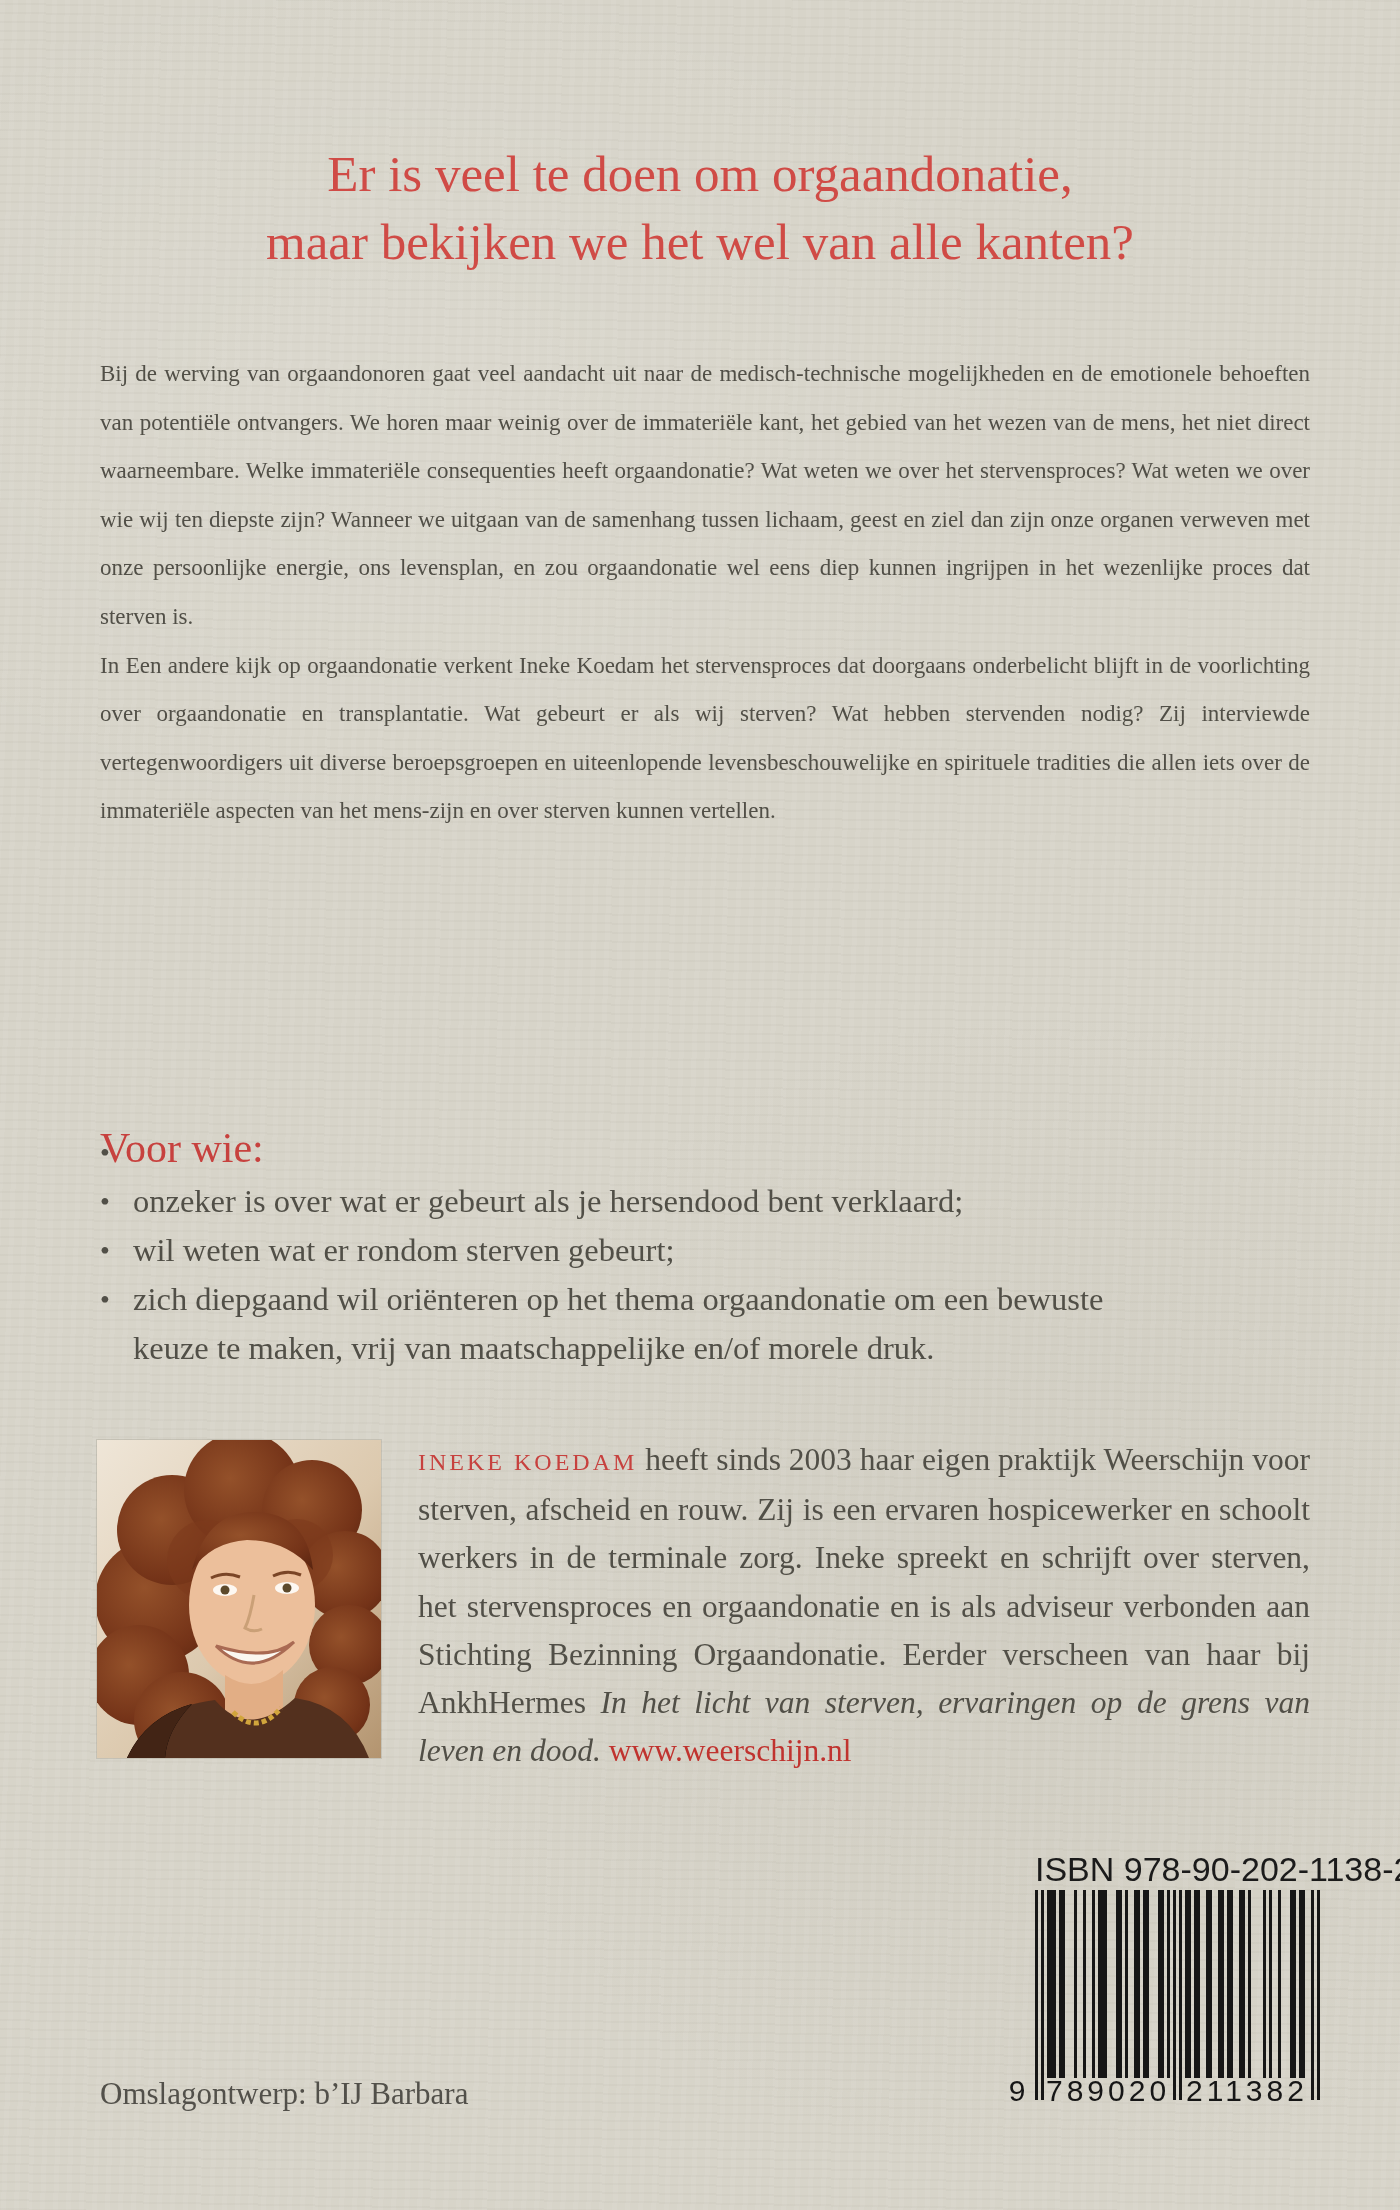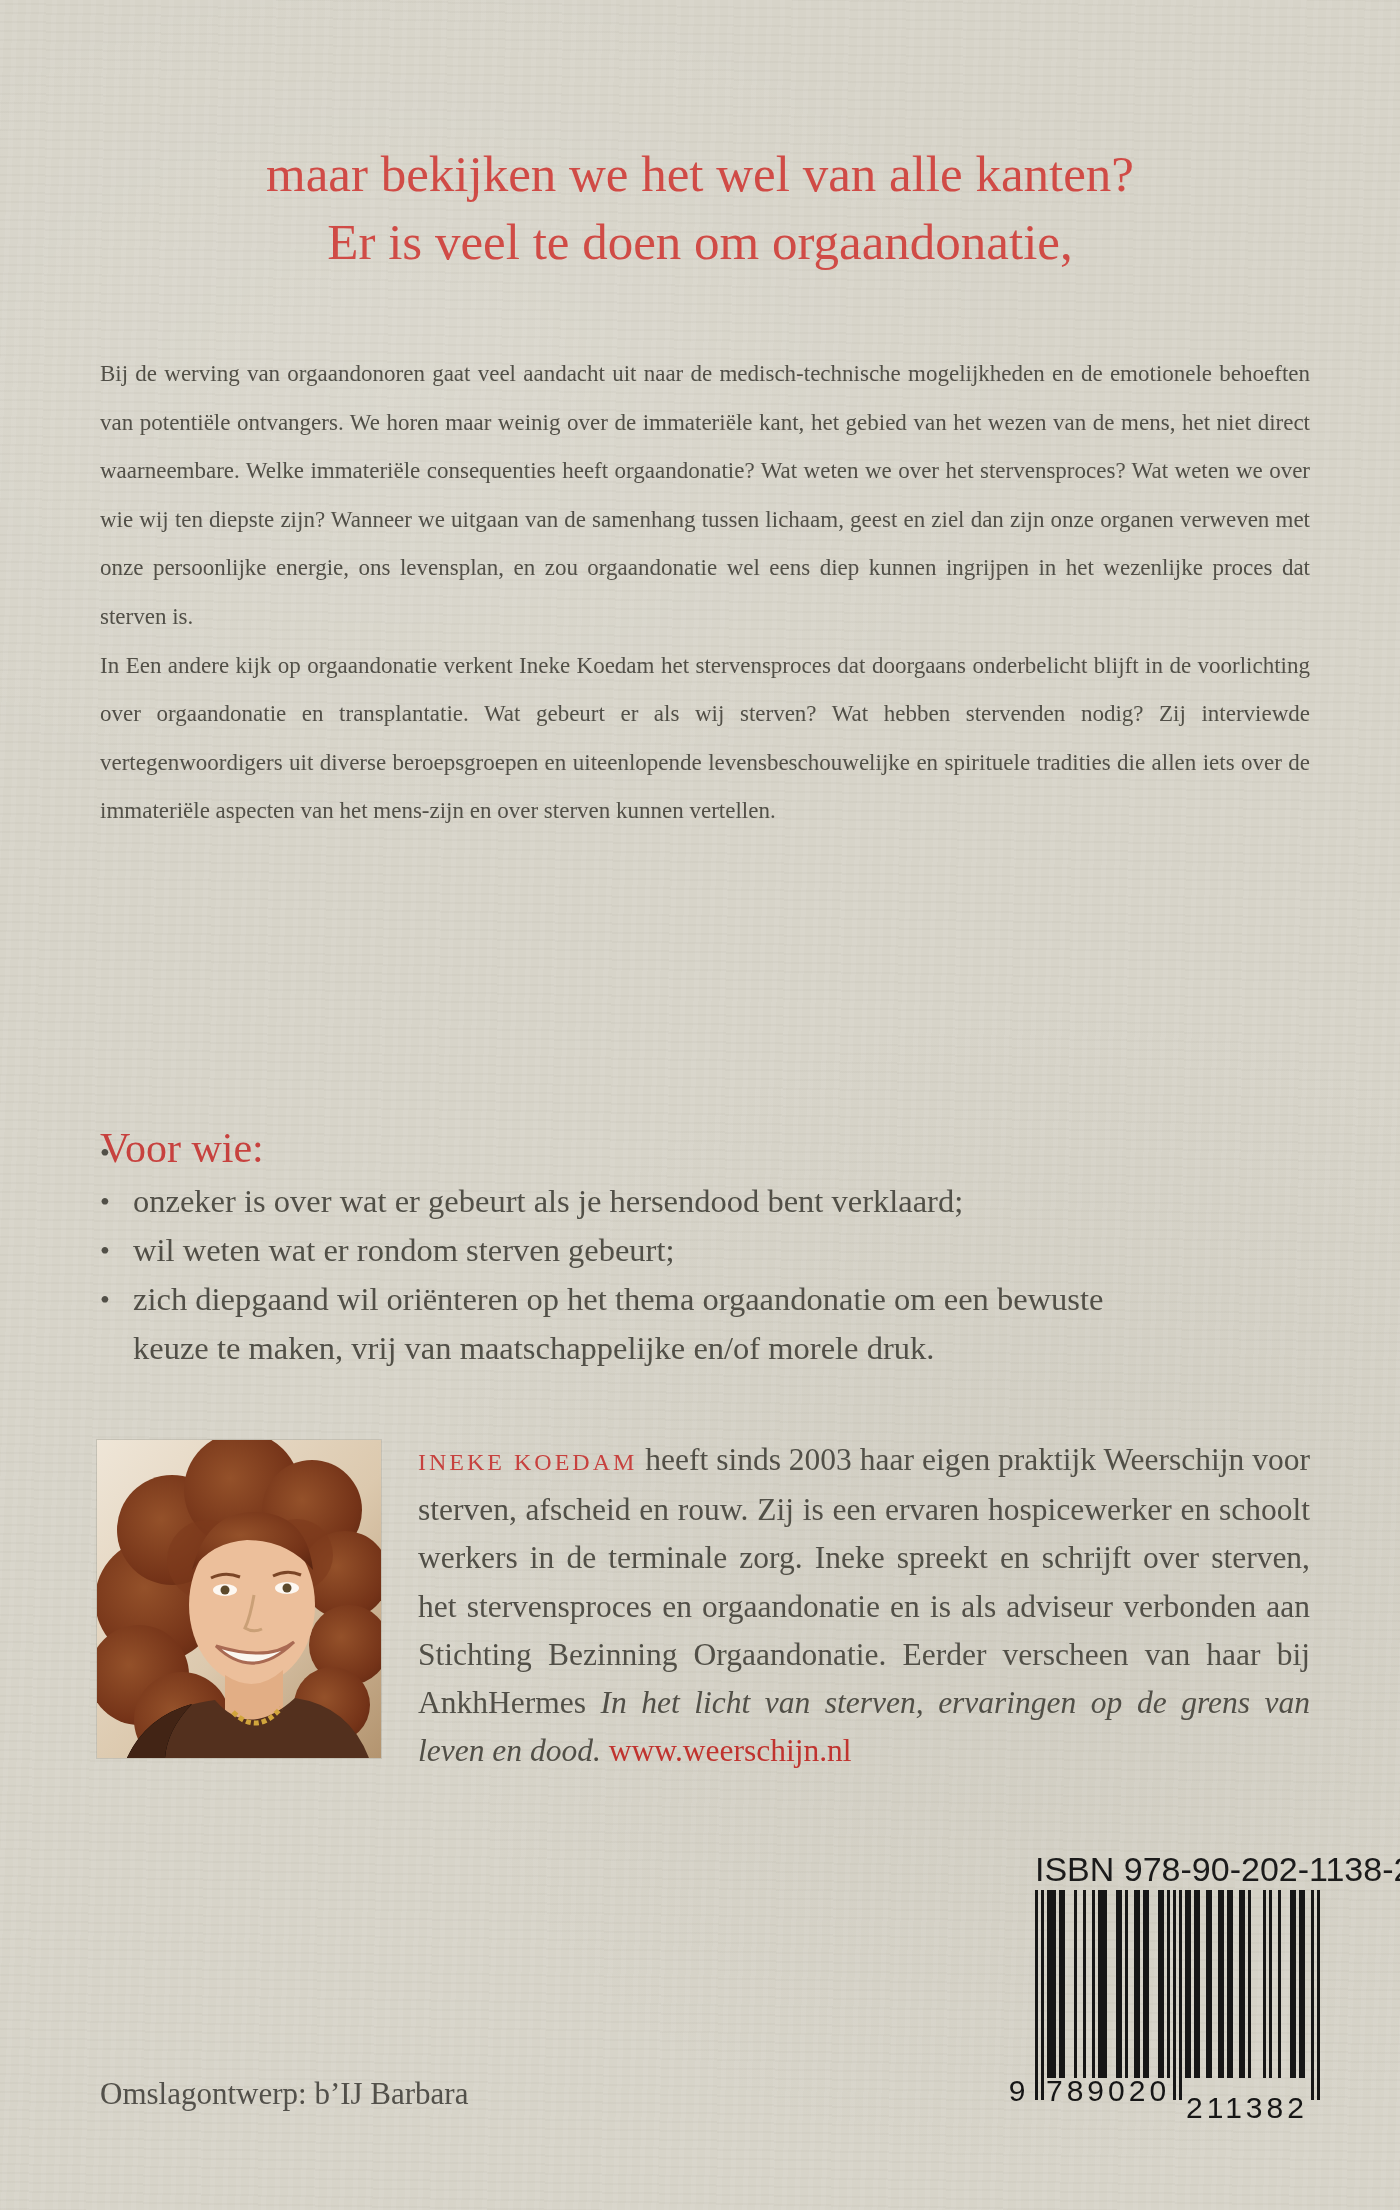--- a/index.html
+++ b/index.html
@@ -66,34 +66,34 @@
     position: absolute; top: 1890px; left: 1035px; width: 285px; height: 216px;
   }
   .barcode svg { position: absolute; top: 0; left: 0; }
   .bc-digit {
     position: absolute; top: 184px;
     font-family: "Liberation Sans", "DejaVu Sans", sans-serif;
     font-size: 30px; color: #161616; text-align: center;
   }
   .bc-left   { left: -32px; width: 28px; }
   .bc-group1 { left: 11px;  width: 122px; letter-spacing: 4px; }
-  .bc-group2 { left: 151px; width: 122px; letter-spacing: 4px; margin-top: 17px; }
+  .bc-group2 { left: 151px; width: 122px; letter-spacing: 4px; }
   .credit {
     position: absolute; top: 2076px; left: 100px;
     color: #52504a; font-size: 31px;
   }
 </style>
 </head>
 <body>
 
 <div id="cover">
 
   <div class="headline">
+    <div>Er is veel te doen om orgaandonatie,</div>
     <div>maar bekijken we het wel van alle kanten?</div>
-    <div>Er is veel te doen om orgaandonatie,</div>
   </div>
 
   <div class="intro">
     <p>Bij de werving van orgaandonoren gaat veel aandacht uit naar de medisch-technische mogelijkheden en de emotionele behoeften van potentiële ontvangers. We horen maar weinig over de immateriële kant, het gebied van het wezen van de mens, het niet direct waarneembare. Welke immateriële consequenties heeft orgaandonatie? Wat weten we over het stervensproces? Wat weten we over wie wij ten diepste zijn? Wanneer we uitgaan van de samenhang tussen lichaam, geest en ziel dan zijn onze organen verweven met onze persoonlijke energie, ons levensplan, en zou orgaandonatie wel eens diep kunnen ingrijpen in het wezenlijke proces dat sterven is.</p>
     <p><span>In </span><span class="book-title">Een andere kijk op orgaandonatie</span><span> verkent Ineke Koedam het stervensproces dat doorgaans onderbelicht blijft in de voorlichting over orgaandonatie en transplantatie. Wat gebeurt er als wij sterven? Wat hebben stervenden nodig? Zij interviewde vertegenwoordigers uit diverse beroepsgroepen en uiteenlopende levensbeschouwelijke en spirituele tradities die allen iets over de immateriële aspecten van het mens-zijn en over sterven kunnen vertellen.</span></p>
   </div>
 
   <div class="audience-heading">Voor wie:</div>
 
   <ul class="audience-list">

